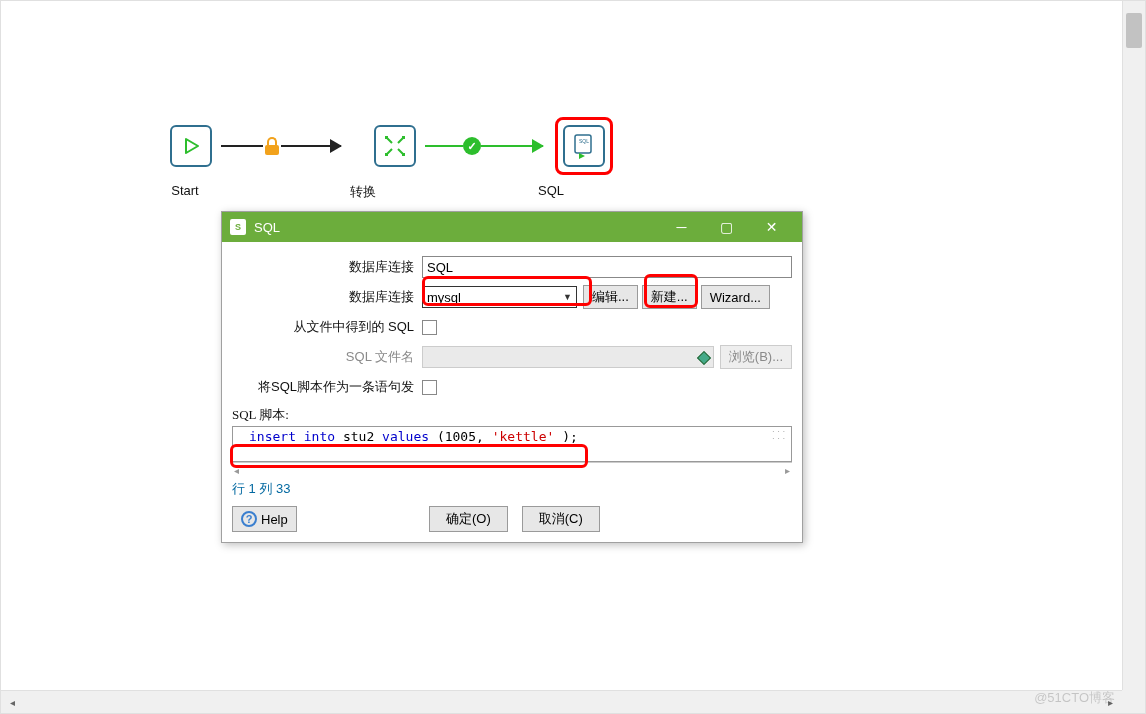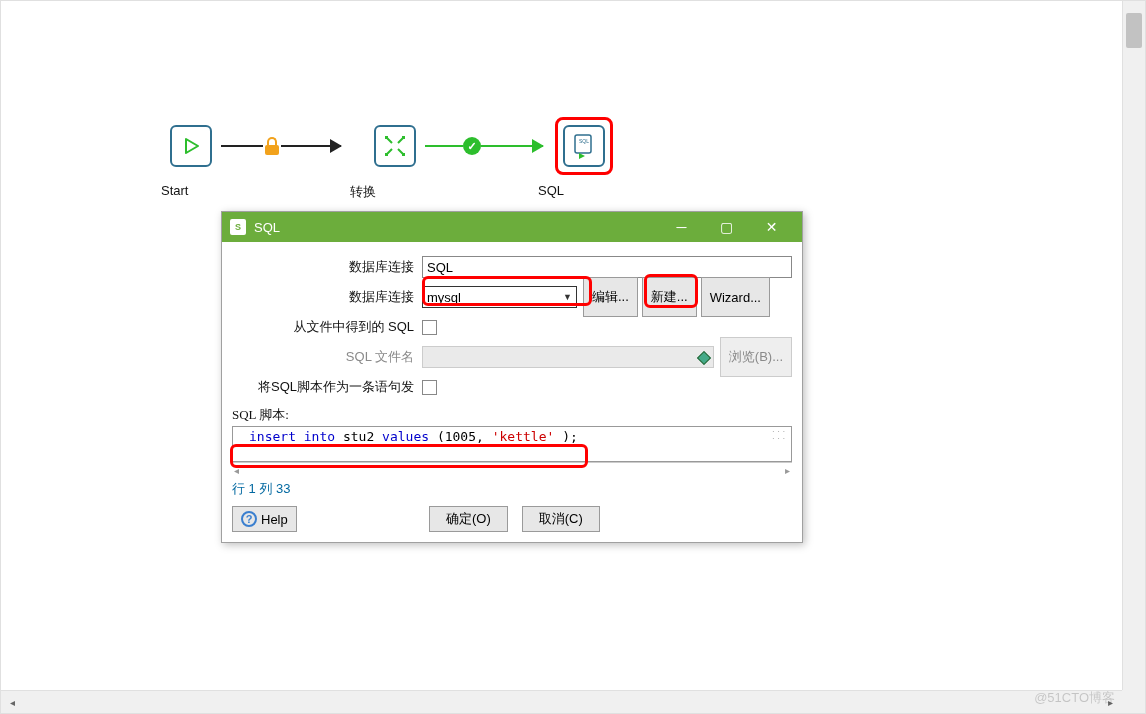--- a/index.html
+++ b/index.html
@@ -48,21 +48,21 @@
 .dialog-body { padding: 8px 10px 10px 10px; }
 .form-row { display: flex; align-items: center; margin: 4px 0; height: 26px; }
 .form-label { width: 190px; text-align: right; padding-right: 8px; font-size: 13px; color: #111; }
 .form-label.grey { color: #8a8a8a; }
 .input-text { flex: 1; height: 22px; border: 1px solid #888; padding: 0 4px; font-size: 13px; background:#fff; }
 .input-text.disabled { background: #eaeaea; border: 1px solid #ccc; color:#777; }
 .checkbox { width: 15px; height: 15px; border: 1px solid #888; background: #fff; }
 .select-combo { width: 155px; height: 22px; border: 1px solid #333; background: #fff; display:flex; align-items:center; padding: 0 4px; position:relative; }
 .select-combo .sel-value { flex:1; font-size:13px; }
 .select-combo .sel-arrow { font-size:9px; color:#333; }
-.btn { height: 40px; padding: 4px 8px; border: 1px solid #9a9a9a; background: #e7e7e7; font-size: 13px; display:flex; align-items:center; cursor:pointer; }
+.btn { height: 24px; padding: 4px 8px; border: 1px solid #9a9a9a; background: #e7e7e7; font-size: 13px; display:flex; align-items:center; cursor:pointer; }
 .btn-row { display:flex; gap:4px; }
 .diamond { width:10px; height:10px; transform: rotate(45deg); background:#4a8; position:absolute; right:4px; top:6px; border:1px solid #2a6434; }
 .relative { position: relative; }
 
 .sql-label { font-size: 13px; color: #111; margin-top: 6px; font-family: Liberation Serif, serif; }
 .sql-area {
   margin-top: 2px; border: 1px solid #999; background: #fff; height: 36px;
   padding: 2px 16px; font-family: Consolas, monospace; font-size: 13px;
   overflow: auto; position: relative;
 }
@@ -123,21 +123,21 @@
             <svg width="26" height="26" viewBox="0 0 26 26">
               <rect x="4" y="2" width="16" height="18" rx="2" fill="none" stroke="#2f6f8f" stroke-width="1.5"></rect>
               <text x="13" y="10" font-size="5" text-anchor="middle" fill="#2f6f8f" font-family="sans-serif">SQL</text>
               <polygon points="8,20 14,23 8,26" fill="#2dbe2d"></polygon>
             </svg>
           </div>
         </div>
       </div>
     </div>
     <div style="display:flex; margin-top:8px;">
-      <div style="width:48px;" class="node-label">Start</div>
+      <div style="width:48px;text-align:center;" class="node-label">Start</div>
       <div style="width:130px;"></div>
       <div style="width:48px;text-align:center;" class="node-label">转换</div>
       <div style="width:134px;"></div>
       <div style="width:60px;text-align:center;" class="node-label">SQL</div>
     </div>
   </div>
 
   <div class="dialog">
     <div class="titlebar">
       <div class="titlebar-icon">S</div>

